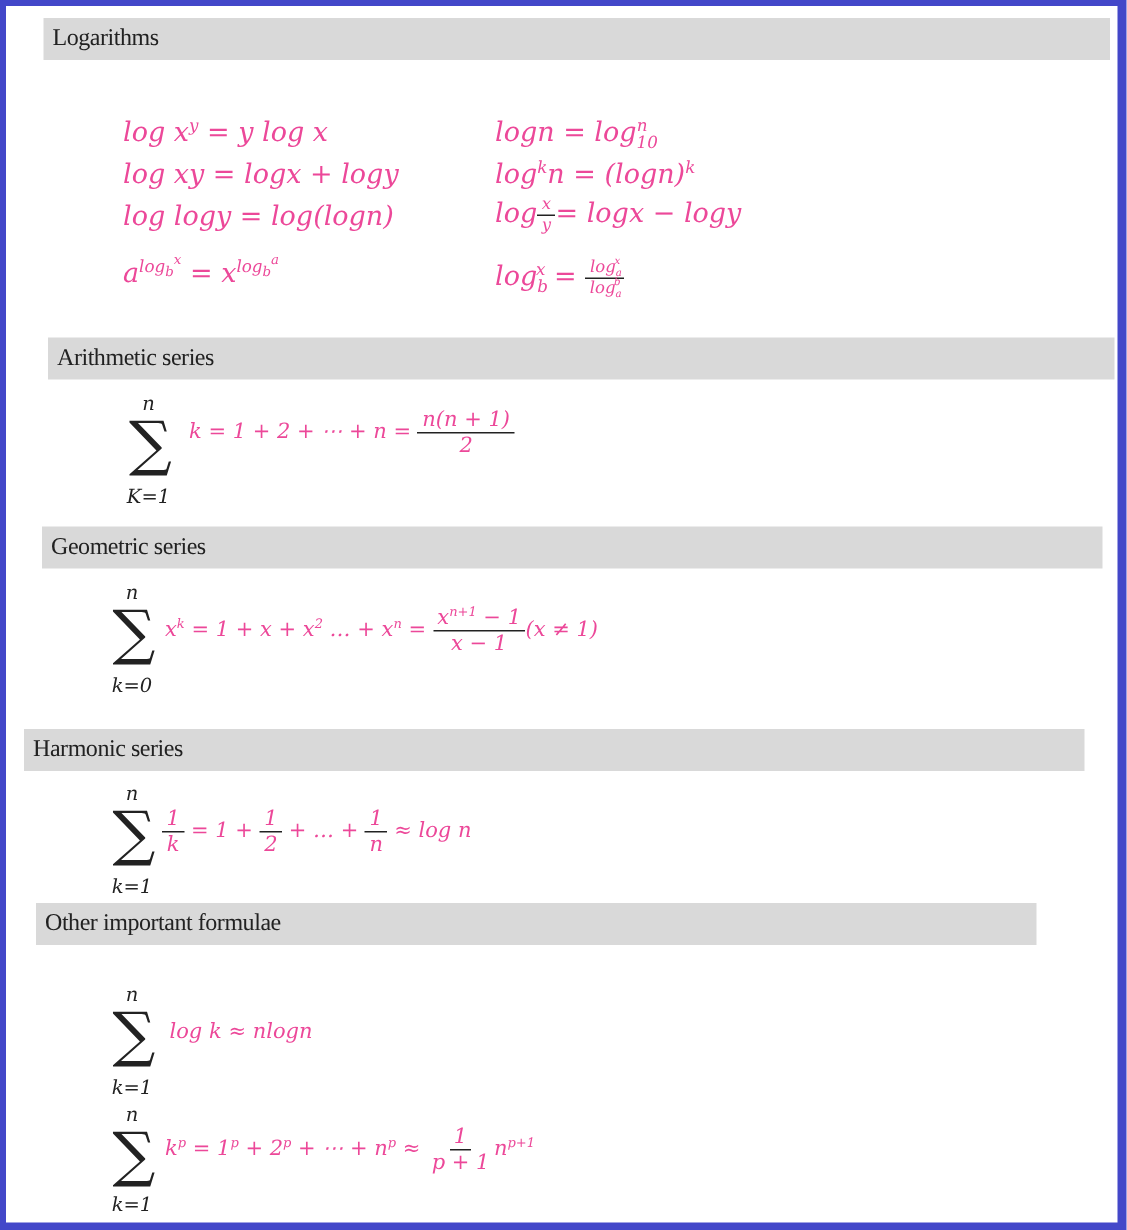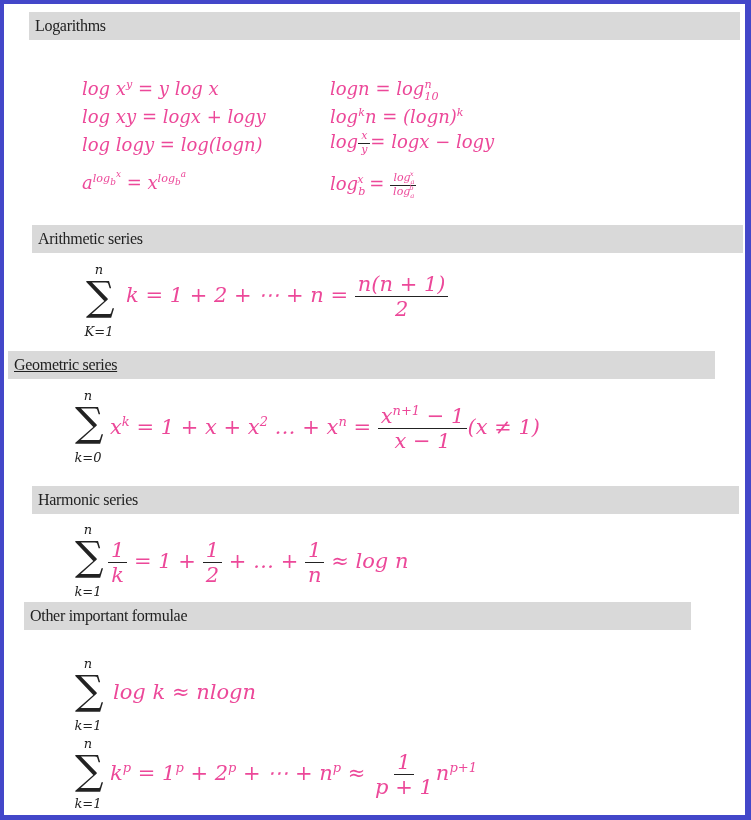--- a/index.html
+++ b/index.html
@@ -18,21 +18,21 @@
   sup, sub { font-size: 62%; line-height: 0; }
   .lg { font-size: 18px; }
   .sigma {
     position: absolute; font-family: "DejaVu Serif", serif; font-style: normal;
     font-size: 40px; line-height: 40px; color: #222;
   }
   .lim { position: absolute; font-family: "DejaVu Serif", serif; font-style: italic; font-size: 13px; color: #222; text-align: center; width: 40px; }
   .frac { display: inline-flex; flex-direction: column; align-items: center; vertical-align: middle; }
   .frac .num { border-bottom: 1.5px solid #222; padding: 0 3px; line-height: 1.15; }
   .frac .den { line-height: 1.15; padding: 0 3px; }
-  .eq { font-size: 21px; }
+  .eq { font-size: 14px; }
   .small-frac { font-size: 11px; }
 </style>
 </head>
 <body>
 
 <div class="frame"></div>
 
 <div class="hdr" style="left:29px; top:12px; width:711px;">Logarithms</div>
 
 <div class="m lg" style="left:82px; top:78px;">log x<sup>y</sup> = y log x</div>
@@ -56,33 +56,33 @@
 <div class="sigma" style="left:86px; top:276px;">∑</div>
 <div class="lim" style="left:79px; top:324px;">K=1</div>
 <div class="m eq" style="left:126px; top:272px;">
   <span>k = 1 + 2 + ⋯ + n =</span>
   <span class="frac">
       <span class="num">n(n + 1)</span>
       <span class="den">2</span>
     </span>
 </div>
 
-<div class="hdr" style="left:8px; top:351px; width:707px;text-decoration:underline;">Geometric series</div>
+<div class="hdr" style="left:28px; top:351px; width:707px;">Geometric series</div>
 <div class="lim" style="left:68px; top:388px;">n</div>
 <div class="sigma" style="left:75px; top:402px;">∑</div>
 <div class="lim" style="left:68px; top:450px;">k=0</div>
 <div class="m eq" style="left:110px; top:404px;">
   x<sup>k</sup> = 1 + x + x<sup>2</sup> … + x<sup>n</sup> =
   <span class="frac">
       <span class="num">x<sup>n+1</sup> − 1</span>
       <span class="den">x − 1</span>
     </span><span>(x  ≠  1)</span>
 </div>
 
-<div class="hdr" style="left:32px; top:486px; width:707px;">Harmonic series</div>
+<div class="hdr" style="left:16px; top:486px; width:707px;">Harmonic series</div>
 <div class="lim" style="left:68px; top:522px;">n</div>
 <div class="sigma" style="left:75px; top:536px;">∑</div>
 <div class="lim" style="left:68px; top:584px;">k=1</div>
 <div class="m eq" style="left:108px; top:538px;">
   <span class="frac">
       <span class="num" style="border-bottom-width:1px">1</span>
       <span class="den">k</span>
     </span>
   <span>= 1 +</span>
   <span class="frac">

